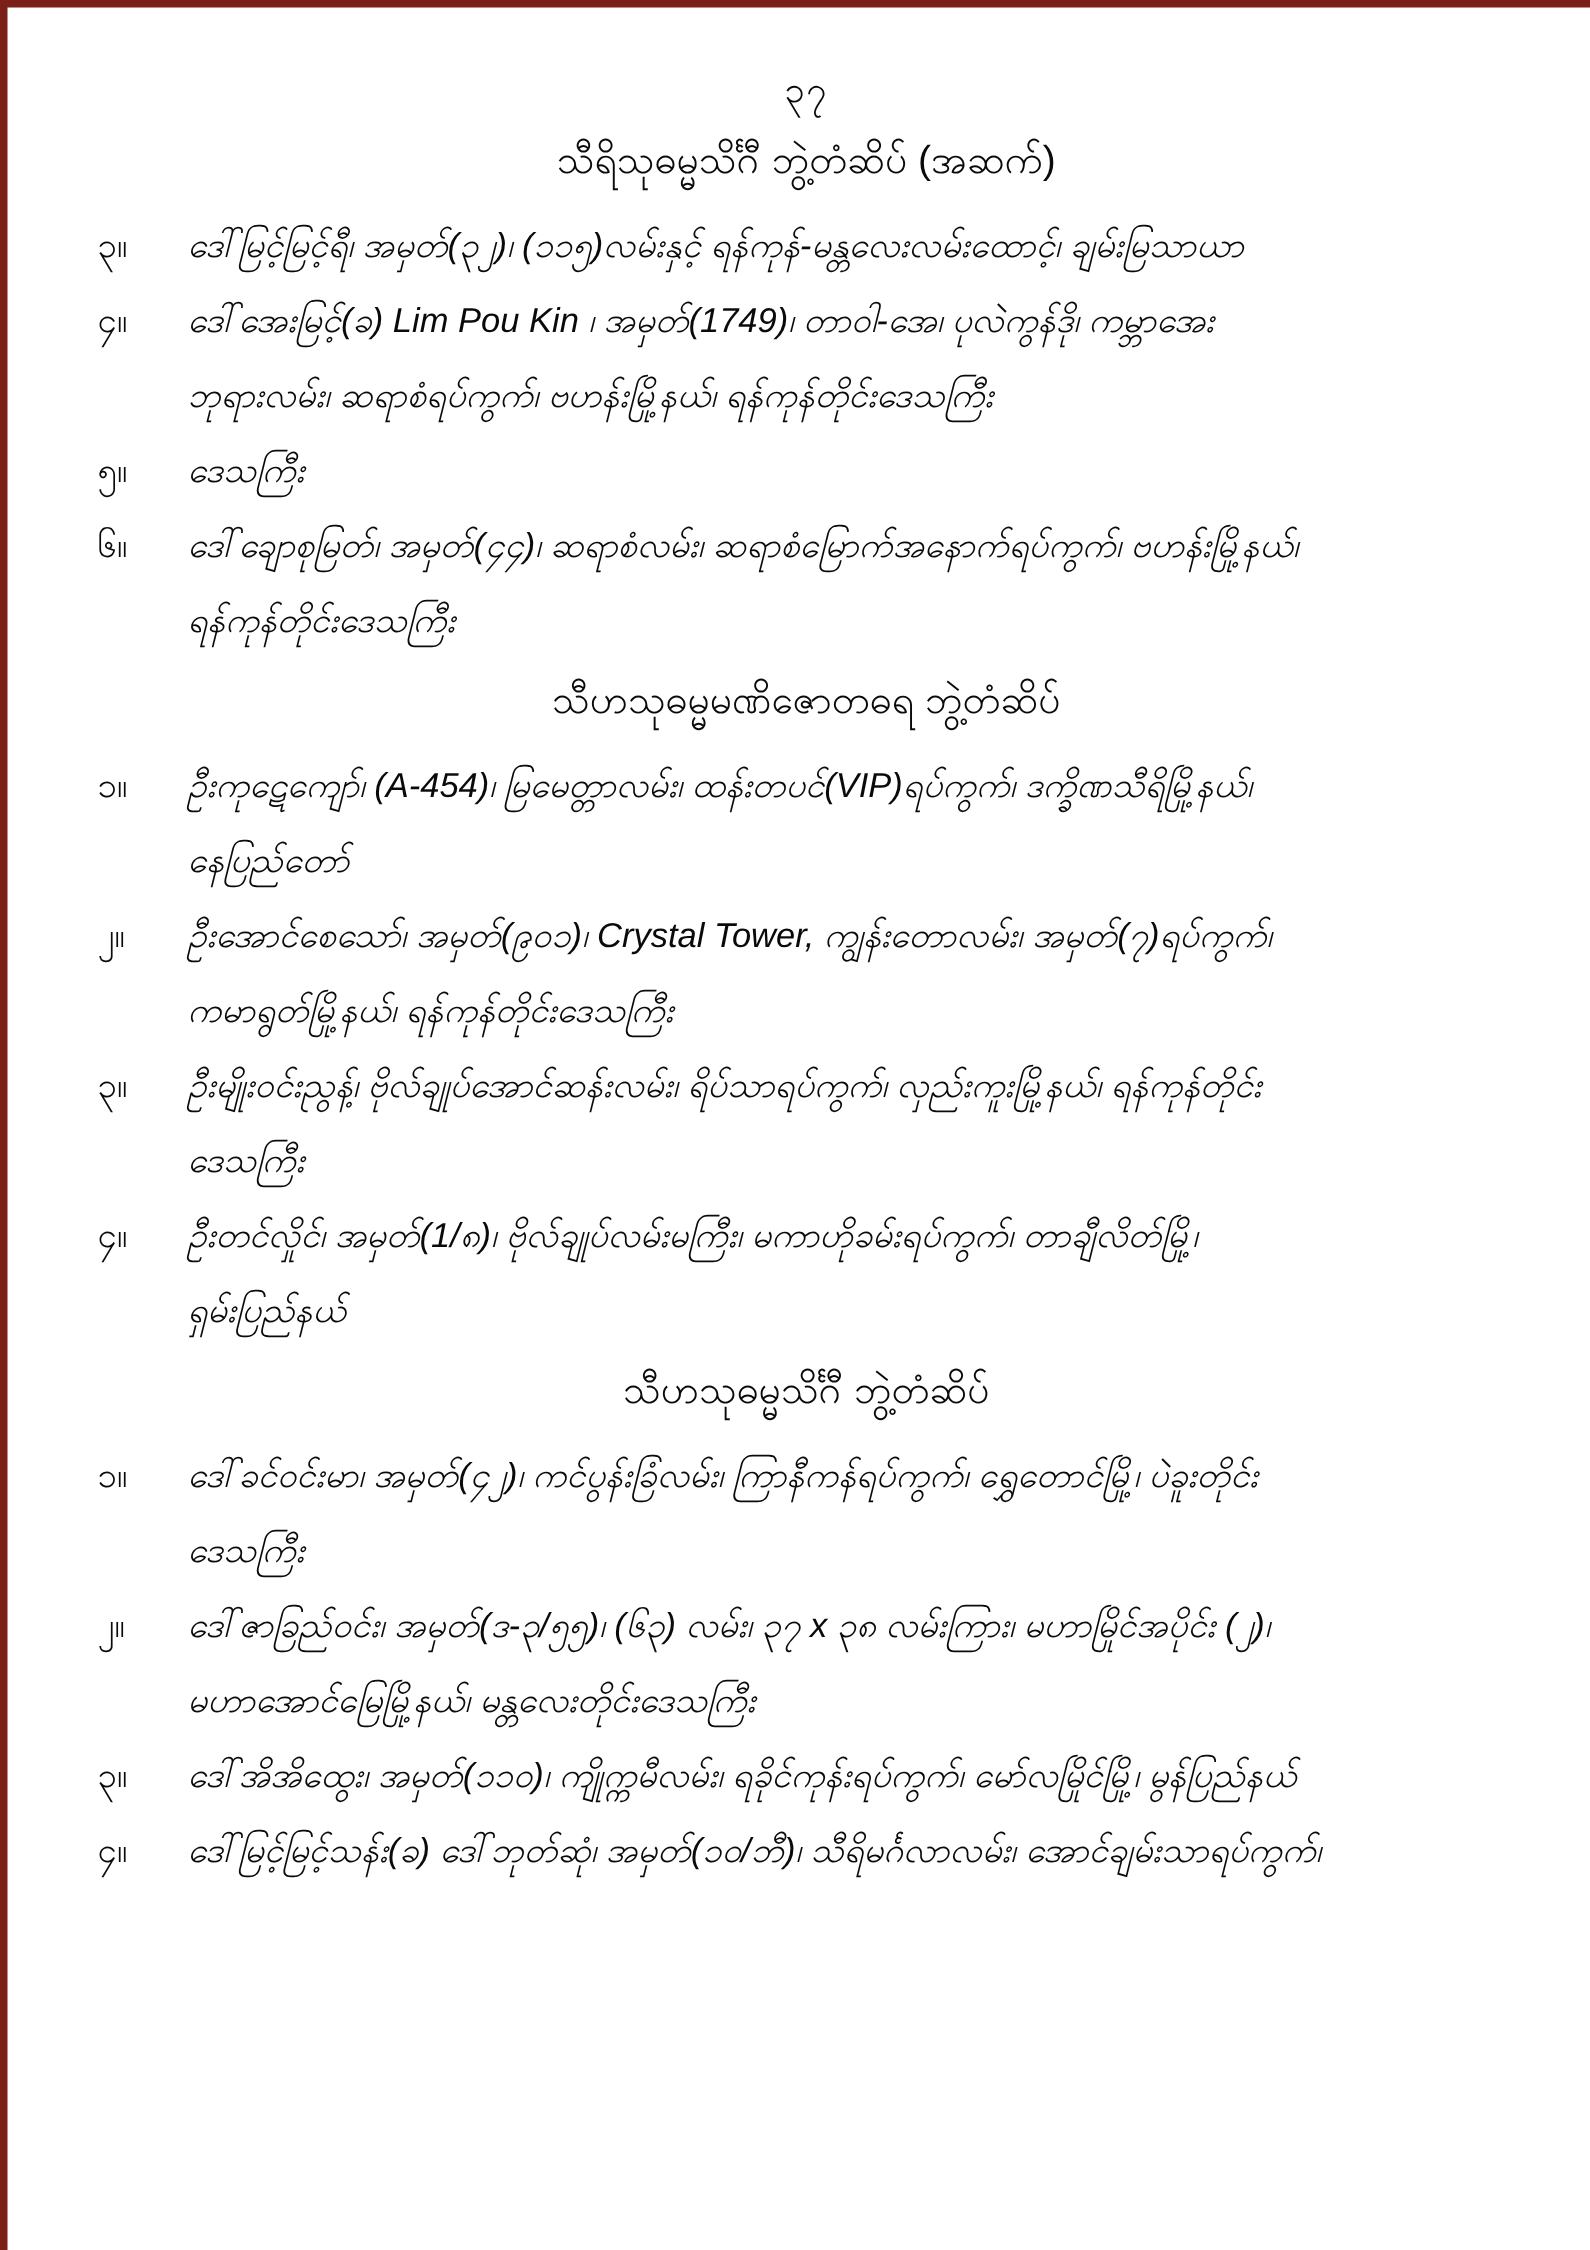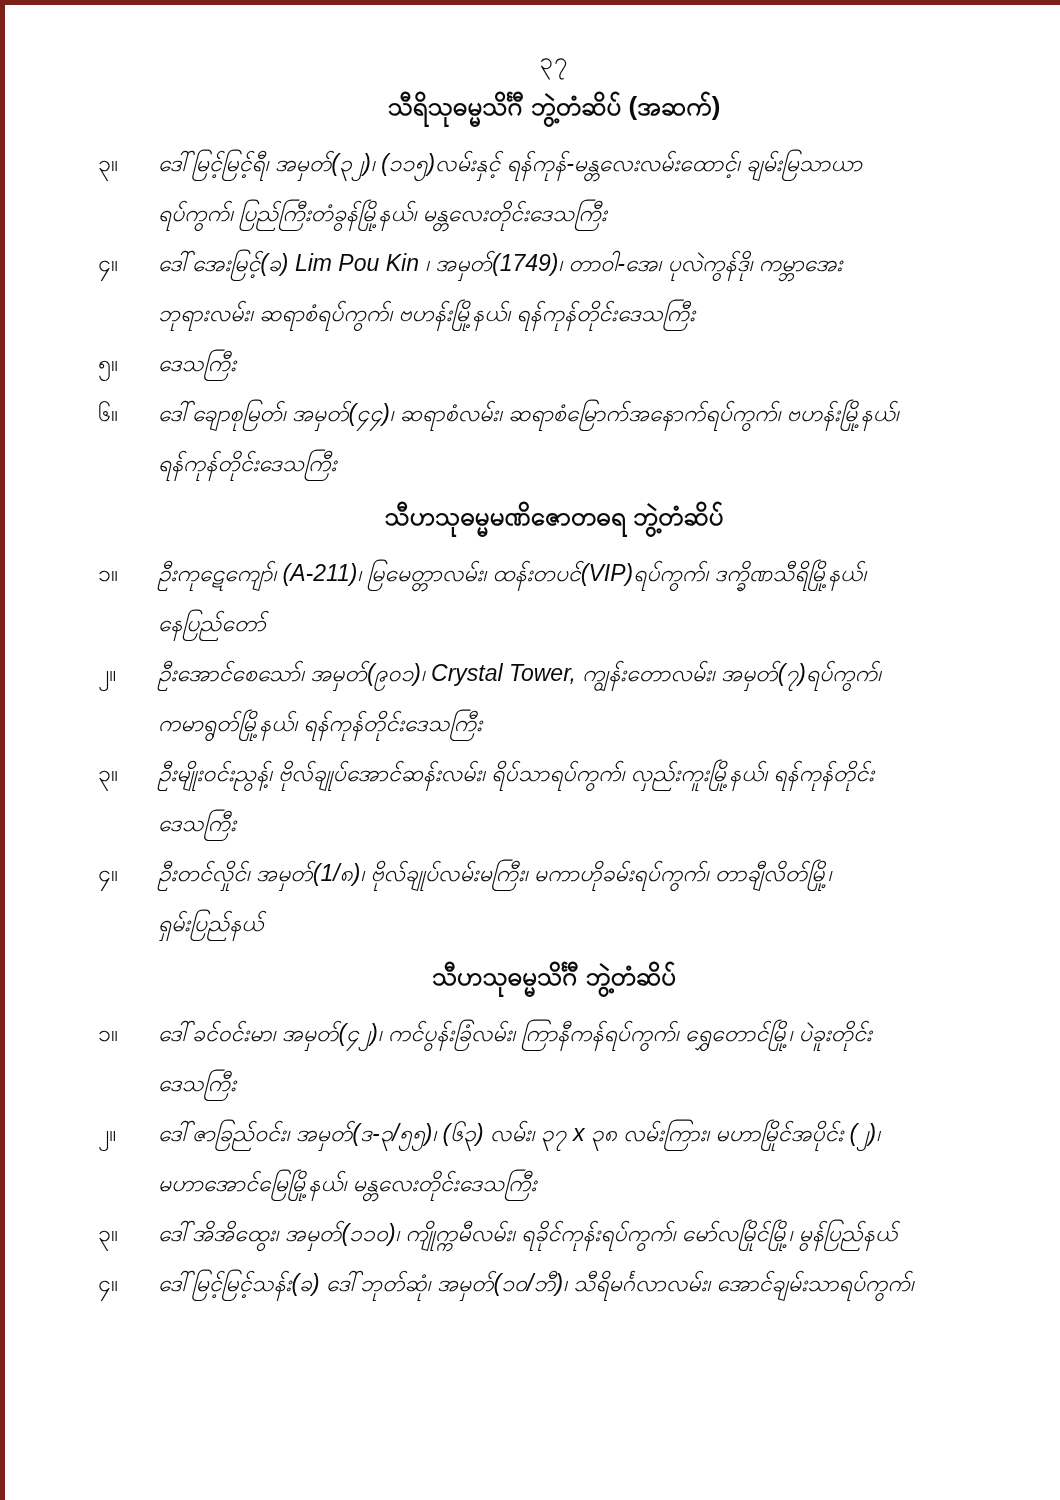--- a/index.html
+++ b/index.html
@@ -16,33 +16,33 @@
     position: absolute; top: 0; left: 0;
     width: 100%; height: 5px;
     background: #7a2018;
   }
   .edge-left {
     position: absolute; top: 0; left: 0;
     width: 5px; height: 100%;
     background: #7a2018;
   }
   .content {
-    padding: 44px 50px 0 98px;
+    padding: 44px 50px 0 65px;
   }
   .page-number {
     text-align: center;
     font-size: 24px;
     line-height: 34px;
     margin-bottom: 4px;
     letter-spacing: 1px;
   }
   .heading {
     text-align: center;
     font-size: 26px;
-    font-weight: bold;
+    font-weight: normal;
     line-height: 48px;
     margin: 4px 0 8px 0;
   }
   .item {
     display: flex;
     font-size: 23px;
     line-height: 50px;
   }
   .item .num {
     flex: none;
@@ -71,21 +71,20 @@
 
   <div class="page-number">၃၇</div>
 
   <div>
     <div class="heading">သီရိသုဓမ္မသိင်္ဂီ ဘွဲ့တံဆိပ် (အဆက်)</div>
 
     <div class="item">
       <div class="num">၃။</div>
       <div class="lines">
         <div class="line-full">ဒေါ်မြင့်မြင့်ရီ၊ အမှတ်(၃၂)၊ (၁၁၅)လမ်းနှင့် ရန်ကုန်-မန္တလေးလမ်းထောင့်၊ ချမ်းမြသာယာ</div>
-        <div class="line-rest">ရပ်ကွက်၊ ပြည်ကြီးတံခွန်မြို့နယ်၊ မန္တလေးတိုင်းဒေသကြီး</div>
       </div>
     </div>
 
     <div class="item">
       <div class="num">၄။</div>
       <div class="lines">
         <div class="line-full">ဒေါ်အေးမြင့်(ခ) Lim Pou Kin ၊ အမှတ်(1749)၊ တာဝါ-အေ၊ ပုလဲကွန်ဒို၊ ကမ္ဘာအေး</div>
         <div class="line-rest">ဘုရားလမ်း၊ ဆရာစံရပ်ကွက်၊ ဗဟန်းမြို့နယ်၊ ရန်ကုန်တိုင်းဒေသကြီး</div>
       </div>
     </div>
@@ -105,21 +104,21 @@
       </div>
     </div>
   </div>
 
   <div>
     <div class="heading">သီဟသုဓမ္မမဏိဇောတဓရ ဘွဲ့တံဆိပ်</div>
 
     <div class="item">
       <div class="num">၁။</div>
       <div class="lines">
-        <div class="line-full">ဦးကုဋေကျော်၊ (A-211)၊ မြမေတ္တာလမ်း၊ ထန်းတပင်(VIP)ရပ်ကွက်၊ ဒက္ခိဏသီရိမြို့နယ်၊</div>
+        <div class="line-full">ဦးကုဋေကျော်၊ (A-454)၊ မြမေတ္တာလမ်း၊ ထန်းတပင်(VIP)ရပ်ကွက်၊ ဒက္ခိဏသီရိမြို့နယ်၊</div>
         <div class="line-rest">နေပြည်တော်</div>
       </div>
     </div>
 
     <div class="item">
       <div class="num">၂။</div>
       <div class="lines">
         <div class="line-full">ဦးအောင်စေသော်၊ အမှတ်(၉၀၁)၊ Crystal Tower, ကျွန်းတောလမ်း၊ အမှတ်(၇)ရပ်ကွက်၊</div>
         <div class="line-rest">ကမာရွတ်မြို့နယ်၊ ရန်ကုန်တိုင်းဒေသကြီး</div>
       </div>

